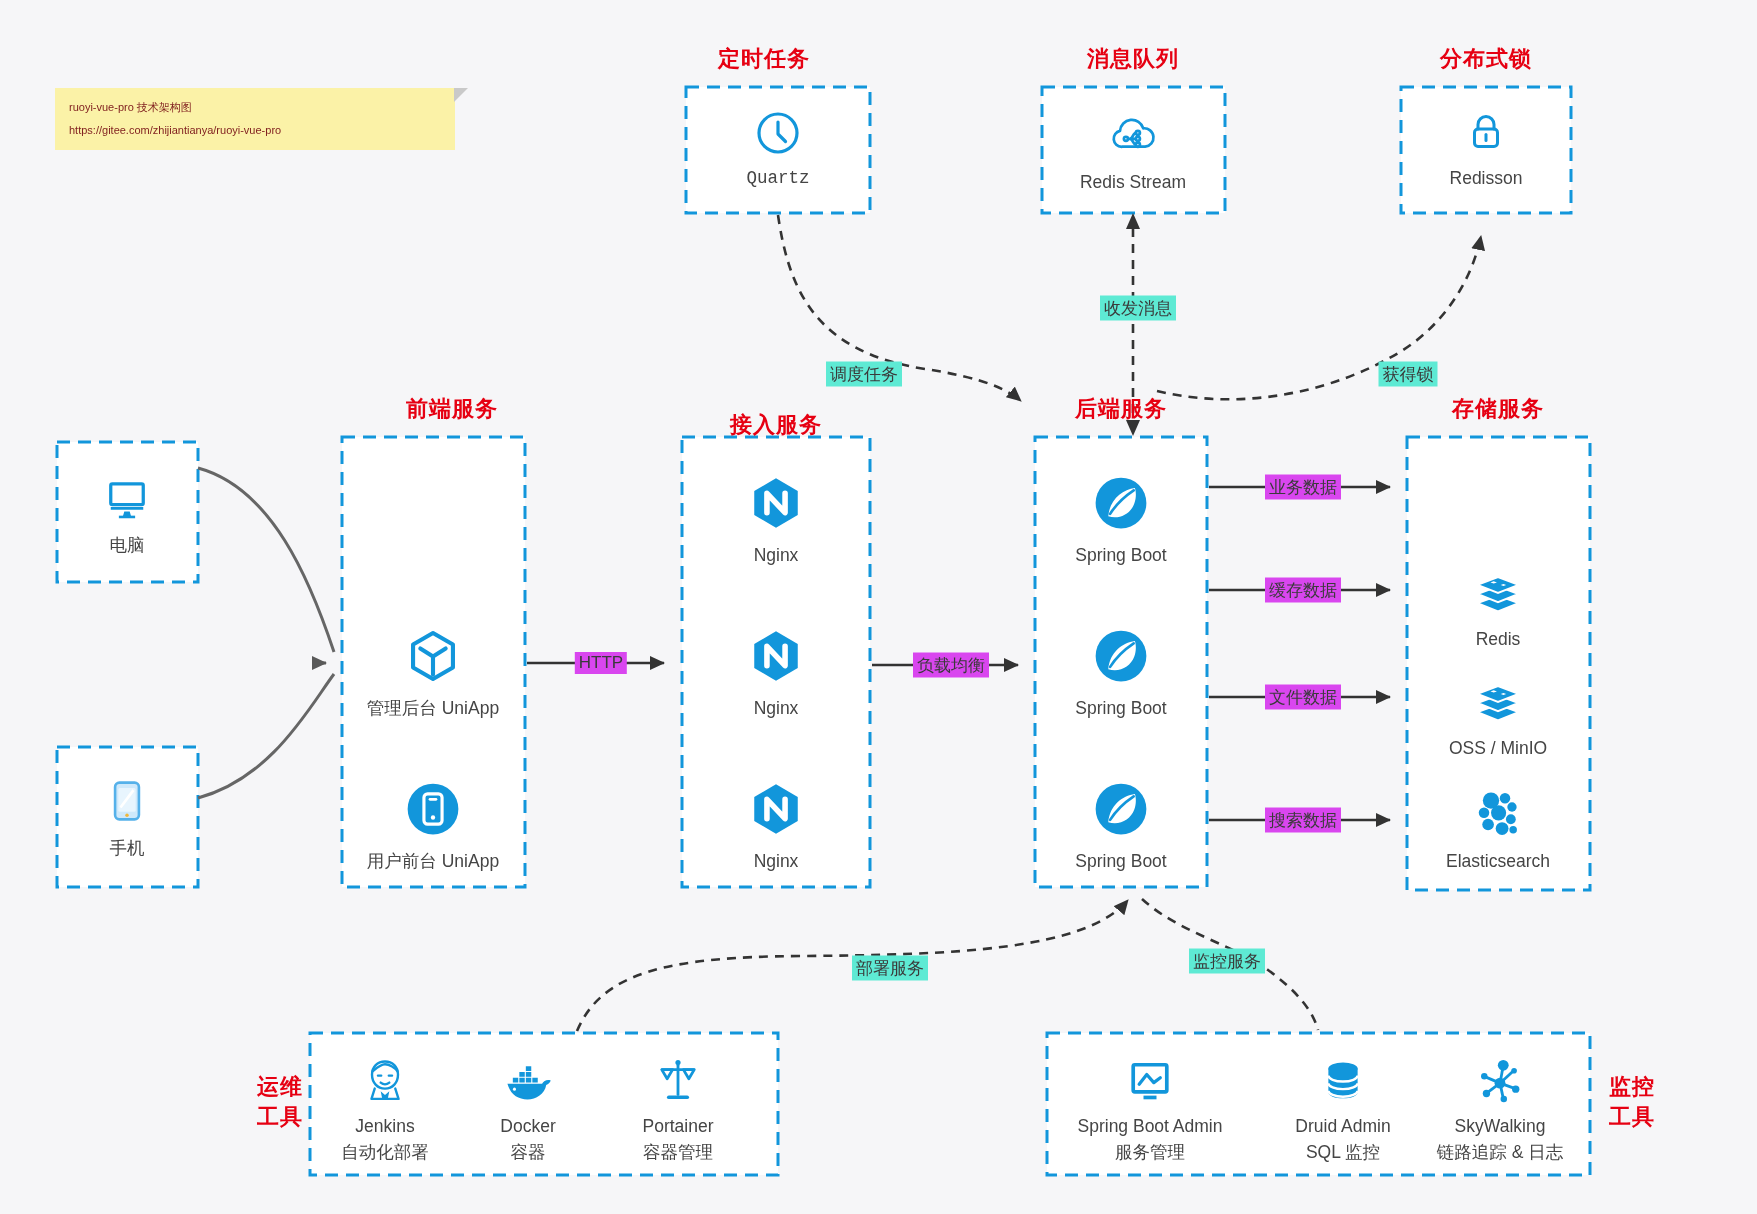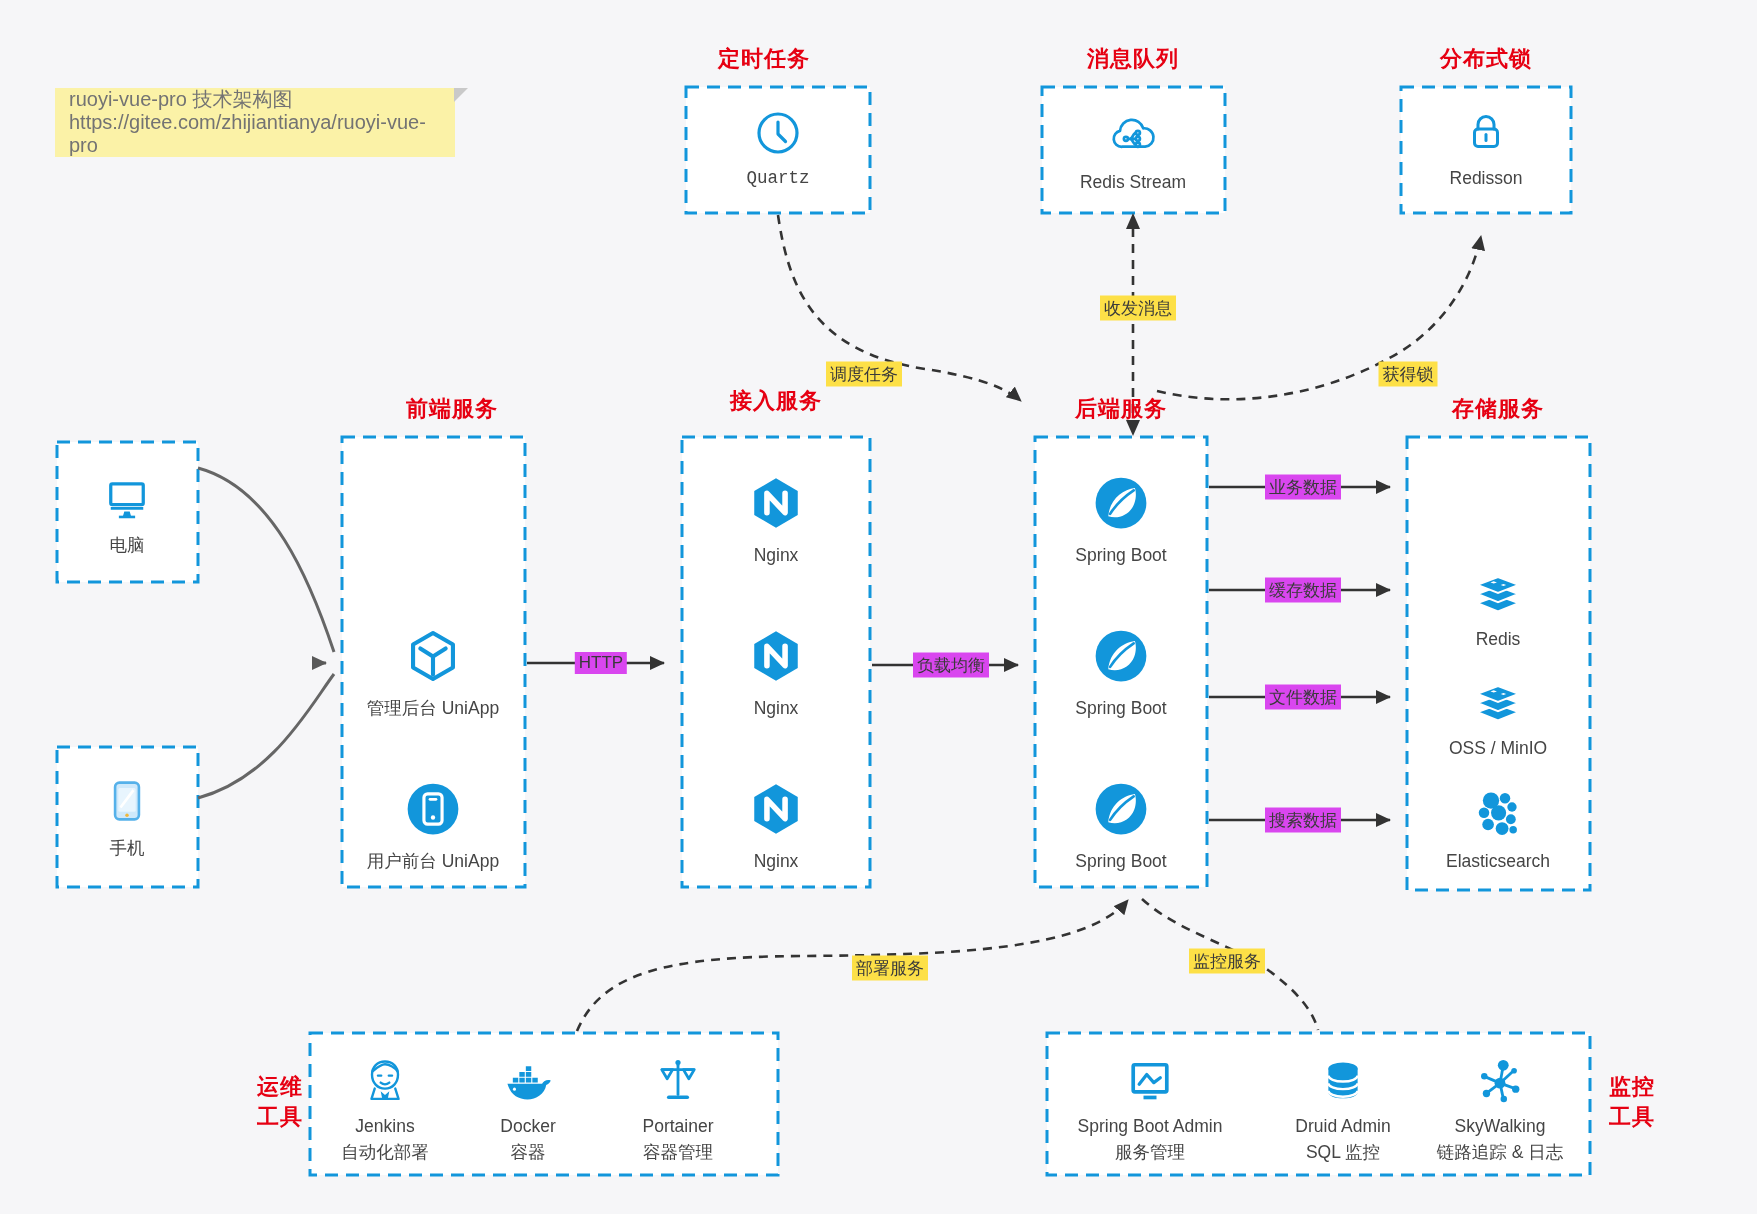--- a/index.html
+++ b/index.html
@@ -1,37 +1,37 @@
 <!DOCTYPE html>
 <html><head>
 <meta charset="utf-8">
 <style>
   html,body{margin:0;padding:0;background:#e9e9ea;}
   .canvas{position:relative;width:1757px;height:1214px;background:#f6f6f8;overflow:hidden;
           font-family:"Liberation Sans","DejaVu Sans",sans-serif;}
   .layer{position:absolute;left:0;top:0;z-index:1;}
-  .note{position:absolute;left:55px;top:88px;width:372px;padding:0 14px;background:#fbf2a7;
-        color:#737373;font-size:20px;line-height:23px;z-index:3;}
+  .note{position:absolute;left:55px;top:88px;width:372px;padding:8px 14px;background:#fbf2a7;
+        color:#7f1d1d;font-size:11px;line-height:23px;z-index:3;}
   .note .fold{position:absolute;top:0;right:-13px;width:0;height:0;
         border-top:14px solid #c9c9c9;border-right:14px solid transparent;}
   .gtitle{position:absolute;transform:translateX(-50%);color:#e60012;font-size:22px;font-weight:bold;
         letter-spacing:1px;white-space:nowrap;z-index:2;}
   .gtitle.twoline{line-height:30px;text-align:center;}
   .item{position:absolute;width:180px;text-align:center;z-index:2;}
   .ic{margin:0 auto 10px auto;}
   .ic svg{width:100%;height:100%;display:block;}
   .ic48{width:48px;height:48px;}
   .ic52{width:52px;height:52px;}
   .ic56{width:56px;height:56px;}
   .ic58{width:58px;height:58px;}
   .ilabel{font-size:17.5px;color:#454545;line-height:22px;white-space:nowrap;}
   .ilabel2{font-size:17.5px;color:#454545;line-height:26px;white-space:nowrap;}
   .clabel{position:absolute;transform:translate(-50%,-50%);font-size:17px;color:#3a3a3a;
         background:#d946ef;padding:1px 4px;white-space:nowrap;z-index:2;}
-  .clabel.graybg{background:#fde047;}
+  .clabel.graybg{background:#5eead4;}
 </style>
 </head>
 <body>
 
 <div class="canvas">
 
   <svg class="layer" width="1757" height="1214">
     <defs>
       <marker id="ab" markerUnits="userSpaceOnUse" markerWidth="16" markerHeight="14" refX="14" refY="7" orient="auto">
         <path d="M0,0 L15,7 L0,14 Z" fill="#333333"></path>
@@ -87,21 +87,21 @@
   <div class="note">
     <span class="fold"></span>
     <div>ruoyi-vue-pro 技术架构图</div>
     <div>https://gitee.com/zhijiantianya/ruoyi-vue-pro</div>
   </div>
 
   <div class="gtitle" style="left:764px;top:44px;">定时任务</div>
   <div class="gtitle" style="left:1133px;top:44px;">消息队列</div>
   <div class="gtitle" style="left:1486px;top:44px;">分布式锁</div>
   <div class="gtitle" style="left:433px;top:394px;margin-left:19px;">前端服务</div>
-  <div class="gtitle" style="left:776px;top:386px;">接入服务</div>
+  <div class="gtitle" style="left:776px;top:410px;">接入服务</div>
   <div class="gtitle" style="left:1121px;top:394px;">后端服务</div>
   <div class="gtitle" style="left:1498px;top:394px;">存储服务</div>
   <div class="gtitle twoline" style="left:280px;top:1072px;">
     <div>运维</div>
     <div>工具</div>
   </div>
   <div class="gtitle twoline" style="left:1632px;top:1072px;">
     <div>监控</div>
     <div>工具</div>
   </div>

